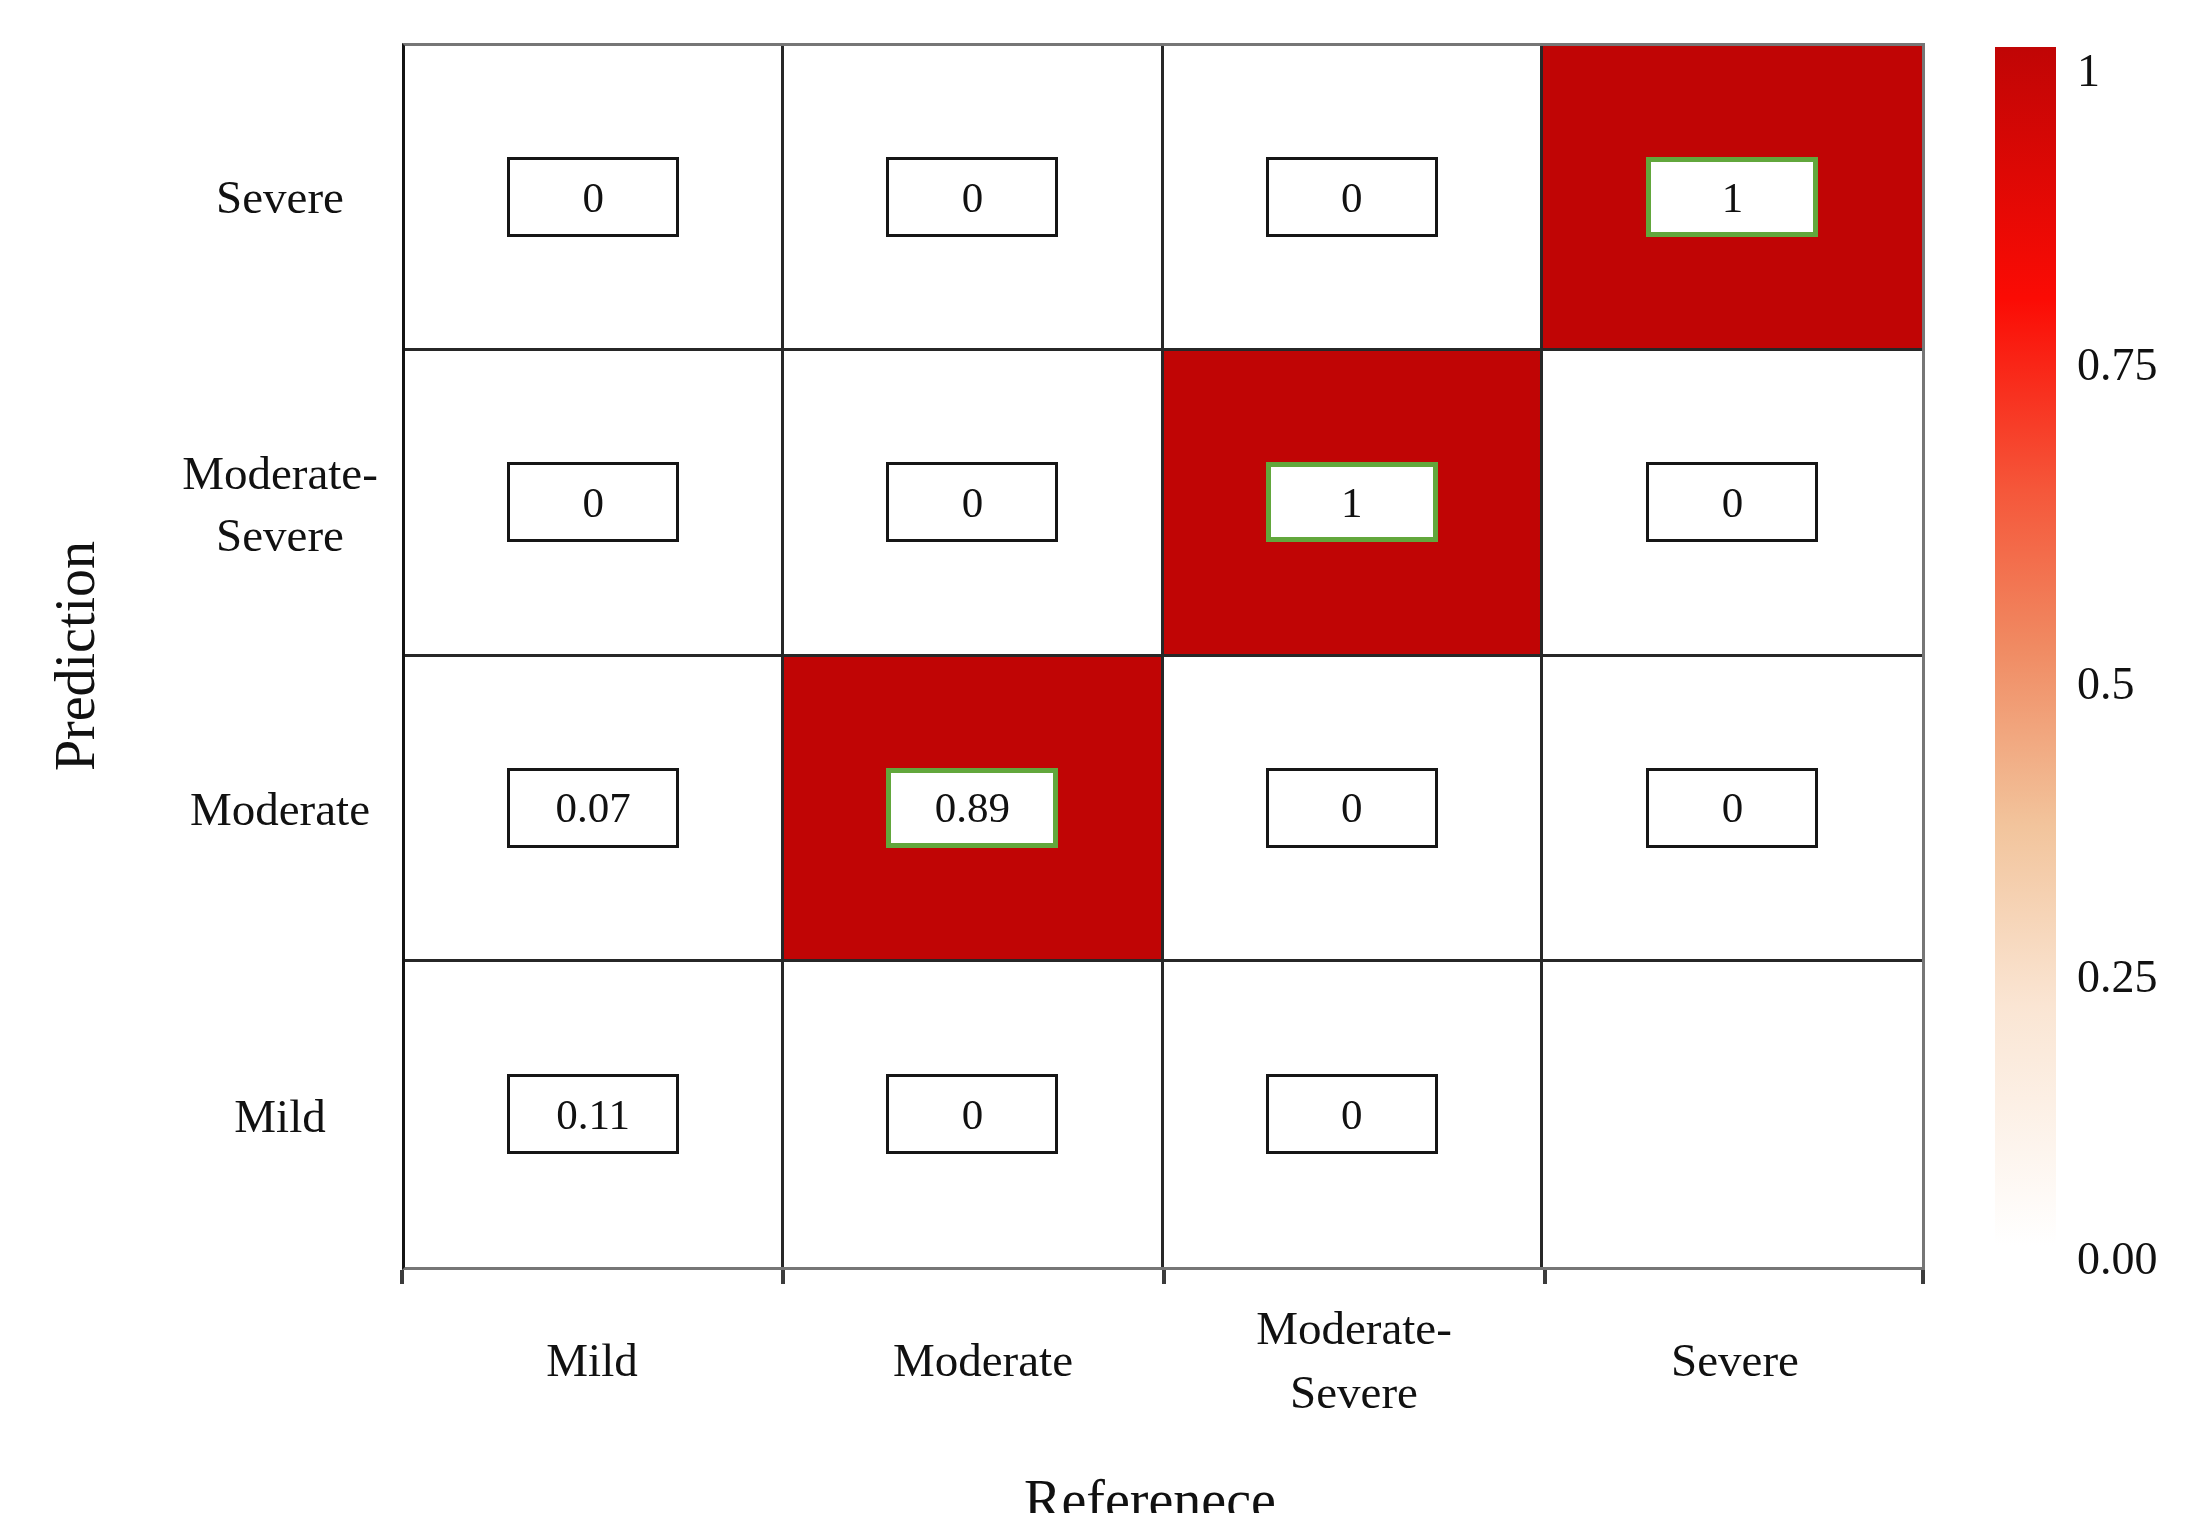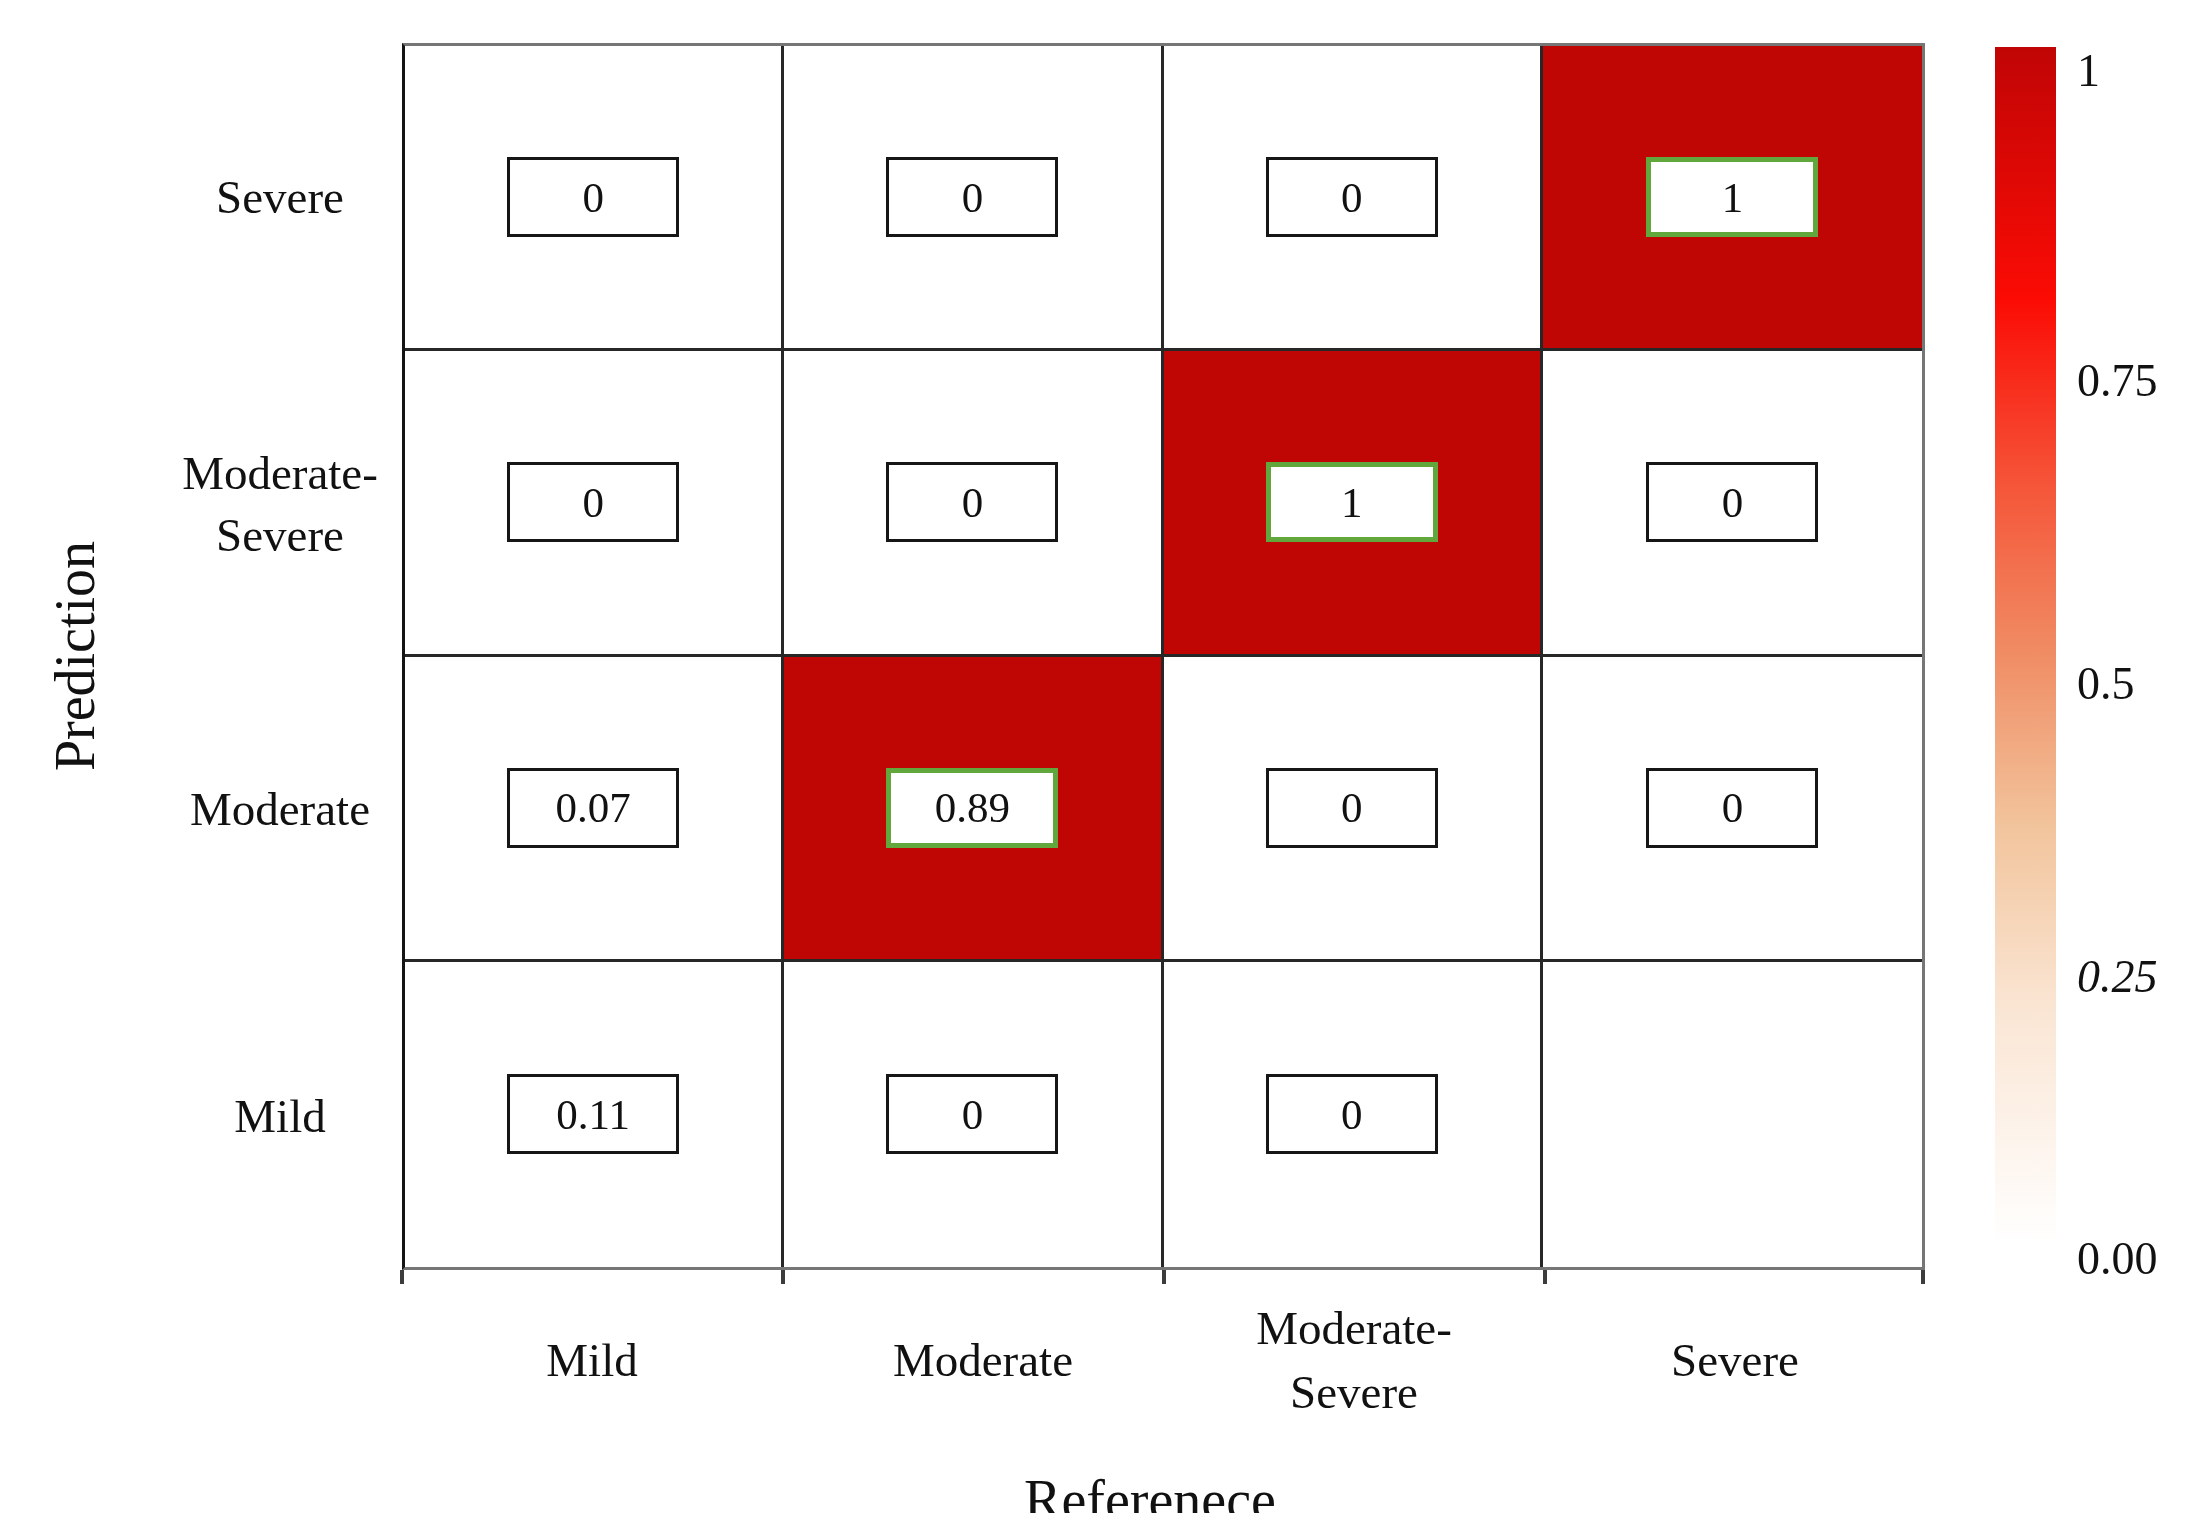--- a/index.html
+++ b/index.html
@@ -140,16 +140,16 @@
   <span>Severe</span>
 </div>
 <div class="abs xlab-wrap" style="left:1735px;">
   <span>Severe</span>
 </div>
 
 <div class="abs center xtitle">Referenece</div>
 
 <div class="abs colorbar" style="background: linear-gradient(rgb(192, 5, 5) 0%, rgb(251, 11, 4) 21%, rgb(245, 87, 58) 37%, rgb(240, 138, 98) 50%, rgb(242, 196, 156) 65%, rgb(250, 229, 211) 80%, rgb(255, 255, 255) 100%);"></div>
 <div class="abs cb-label" style="top:70px;">1</div>
-<div class="abs cb-label" style="top:380px;">0.75</div>
+<div class="abs cb-label" style="top:364px;">0.75</div>
 <div class="abs cb-label" style="top:674px;margin-top:9px;">0.5</div>
-<div class="abs cb-label" style="top:976px;font-style:italic;">0.25</div>
+<div class="abs cb-label" style="top:976px;">0.25</div>
 <div class="abs cb-label" style="top:1258px;">0.00</div>
 
 </body></html>

